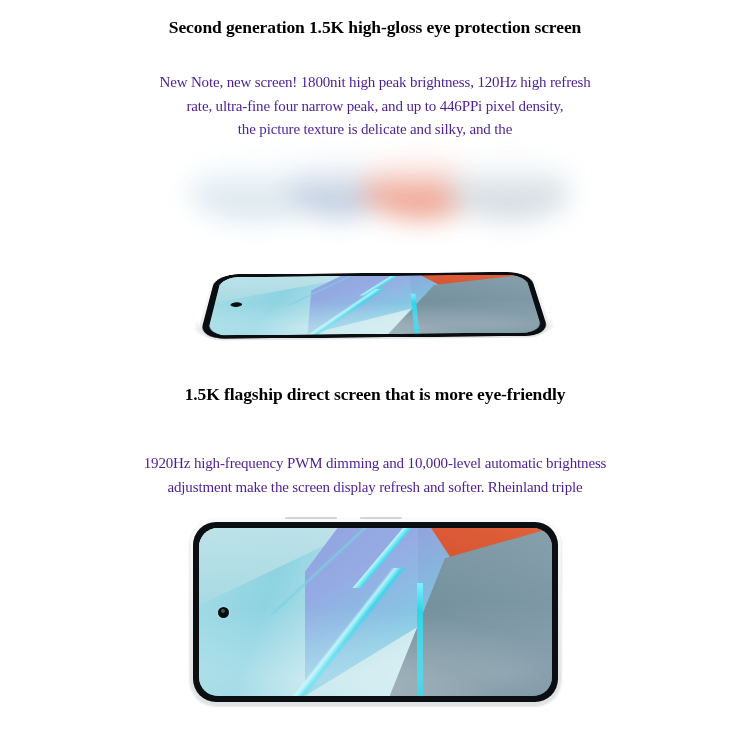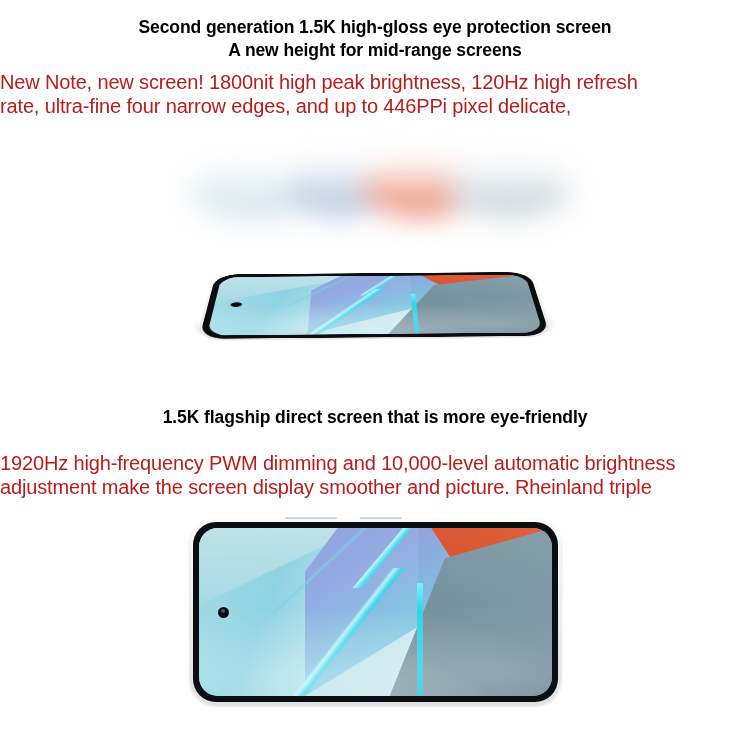--- a/index.html
+++ b/index.html
@@ -10,44 +10,44 @@
   body {
     width: 750px;
     height: 750px;
     position: relative;
     overflow: hidden;
     font-family: "Liberation Sans", sans-serif;
     color: #111111;
     -webkit-font-smoothing: antialiased;
   }
 
-  .page { position: relative; width: 750px; height: 526px; }
+  .page { position: relative; width: 750px; height: 526px; font-family: Liberation Serif, serif; }
 
   
   .section-heading {
     text-align: center;
     font-weight: bold;
     font-size: 17.5px;
     line-height: 23px;
     letter-spacing: -0.1px;
     color: #000;
   }
   .section-body {
-    text-align: left;
-    font-size: 20px;
+    text-align: center;
+    font-size: 15px;
     line-height: 23.5px;
     letter-spacing: -0.15px;
-    color: #b91c1c;
+    color: #4c1d95;
   }
   .section-body .ln { display: block; white-space: nowrap; }
   .section-heading .ln { display: block; white-space: nowrap; }
 
   #sec1-heading { position: absolute; left: 0; right: 0; top: 16px; }
   #sec1-body    { position: absolute; left: 0; right: 0; top: 71px; }
-  #sec2-heading { position: absolute; left: 0; right: 0; top: 406px; }
+  #sec2-heading { position: absolute; left: 0; right: 0; top: 383px; }
   #sec2-body    { position: absolute; left: 0; right: 0; top: 428px; margin-top: 24px; }
 
   
   .wall {
     position: absolute;
     inset: 0;
     overflow: hidden;
     background: #7f9aa6;
   }
   
@@ -217,26 +217,26 @@
     background: linear-gradient(180deg, #ffffff 0%, rgba(255,255,255,.45) 72%, rgba(255,255,255,0) 100%);
   }
 </style>
 </head>
 <body>
 
 <div class="page">
 
   <div class="section-heading" id="sec1-heading">
     <span class="ln">Second generation 1.5K high-gloss eye protection screen</span>
-    <span class="ln">A new height for mid-range screens</span>
   </div>
 
   <div class="section-body" id="sec1-body">
     <span class="ln">New Note, new screen! 1800nit high peak brightness, 120Hz high refresh</span>
-    <span class="ln">rate, ultra-fine four narrow edges, and up to 446PPi pixel delicate,</span>
+    <span class="ln">rate, ultra-fine four narrow peak, and up to 446PPi pixel density,</span>
+    <span class="ln">the picture texture is delicate and silky, and the</span>
   </div>
 
   <div id="glow">
     <div class="g g1"></div>
     <div class="g g2"></div>
     <div class="g g3"></div>
     <div class="g g4"></div>
     <div class="veil"></div>
   </div>
 
@@ -264,21 +264,21 @@
       </div>
     </div>
   </div>
 
   <div class="section-heading" id="sec2-heading">
     <span class="ln">1.5K flagship direct screen that is more eye-friendly</span>
   </div>
 
   <div class="section-body" id="sec2-body">
     <span class="ln">1920Hz high-frequency PWM dimming and 10,000-level automatic brightness</span>
-    <span class="ln">adjustment make the screen display smoother and picture. Rheinland triple</span>
+    <span class="ln">adjustment make the screen display refresh and softer. Rheinland triple</span>
   </div>
 
   <div id="phone2">
     <div class="mark m1"></div>
     <div class="mark m2"></div>
     <div class="frame">
       <div class="bezel">
         <div class="screen">
           <div class="wall">
             <div class="wp-left"></div>

